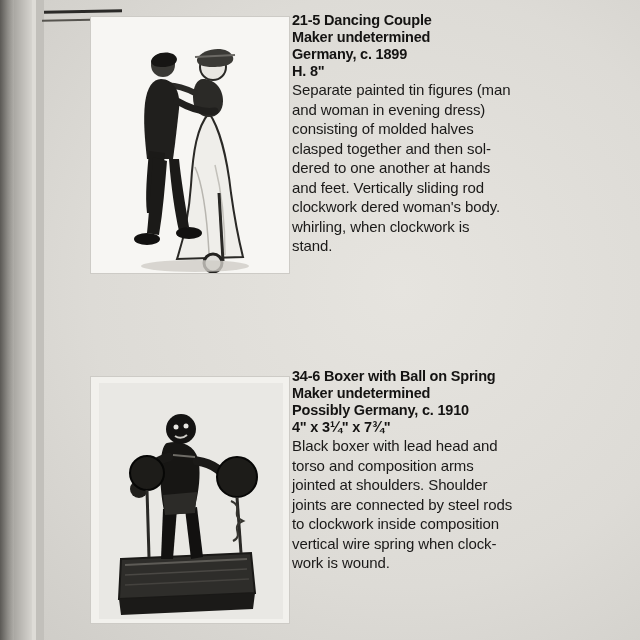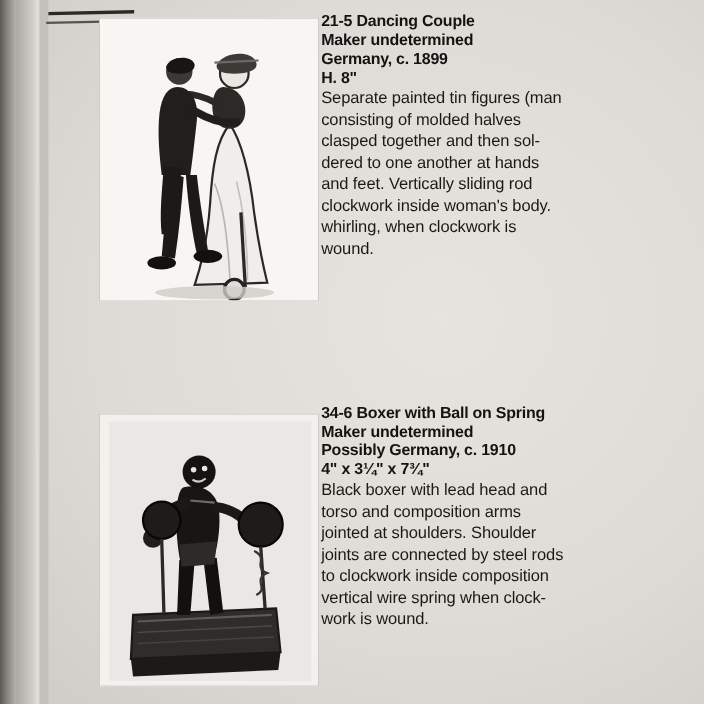--- a/index.html
+++ b/index.html
@@ -149,27 +149,28 @@
 
         <div class="text-col" style="left:256px; top:12px; width:300px;">
           <div class="hdr">
             <div>21-5 Dancing Couple</div>
             <div>Maker undetermined</div>
             <div>Germany, c. 1899</div>
             <div>H. 8"</div>
           </div>
           <div class="body">
             <div class="body-line">Separate painted tin figures (man</div>
+            <div class="body-line">and woman in evening dress)</div>
             <div class="body-line">consisting of molded halves</div>
             <div class="body-line">clasped together and then sol-</div>
             <div class="body-line">dered to one another at hands</div>
             <div class="body-line">and feet. Vertically sliding rod</div>
-            <div class="body-line">clockwork inside woman's body.</div>
+            <div class="body-line">clockwork dered woman's body.</div>
             <div class="body-line">whirling, when clockwork is</div>
-            <div class="body-line">wound.</div>
+            <div class="body-line">stand.</div>
           </div>
         </div>
       </div>
 
       <div class="entry" style="left:0; top:360px; width:608px; height:280px;">
 
         <div class="figure" style="left:54px; top:16px; width:200px; height:248px;">
           <svg width="200" height="248" viewBox="0 0 200 248">
             <rect x="0" y="0" width="200" height="248" fill="#f2f1ed"></rect>
 

